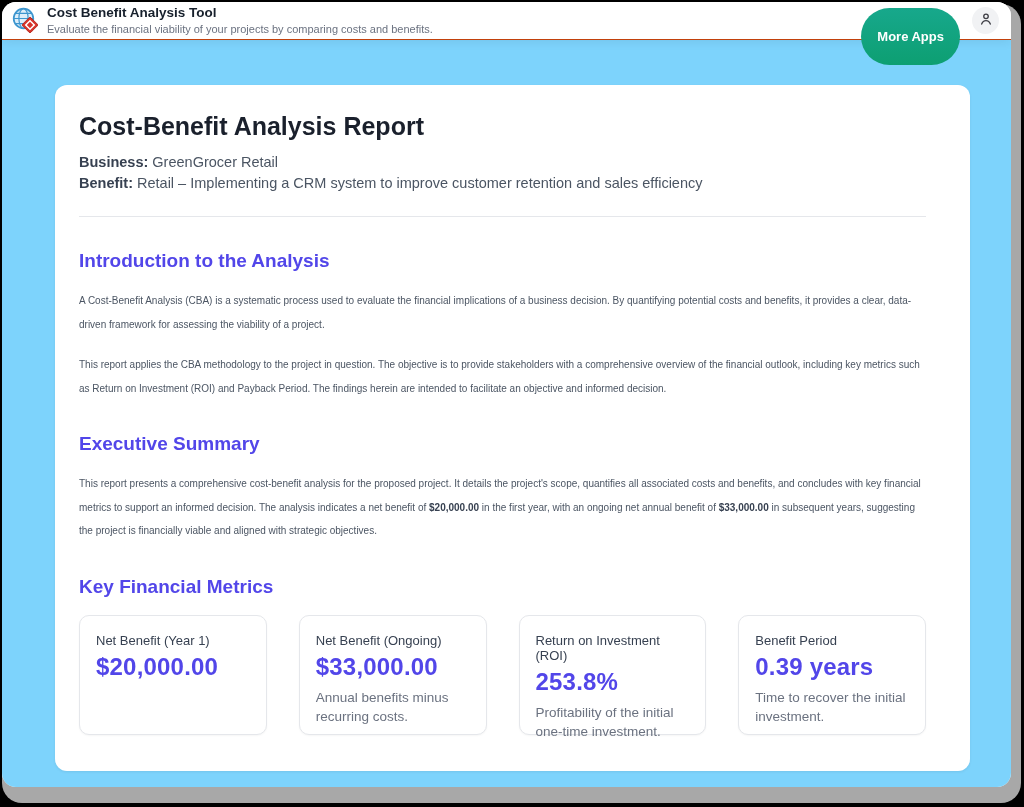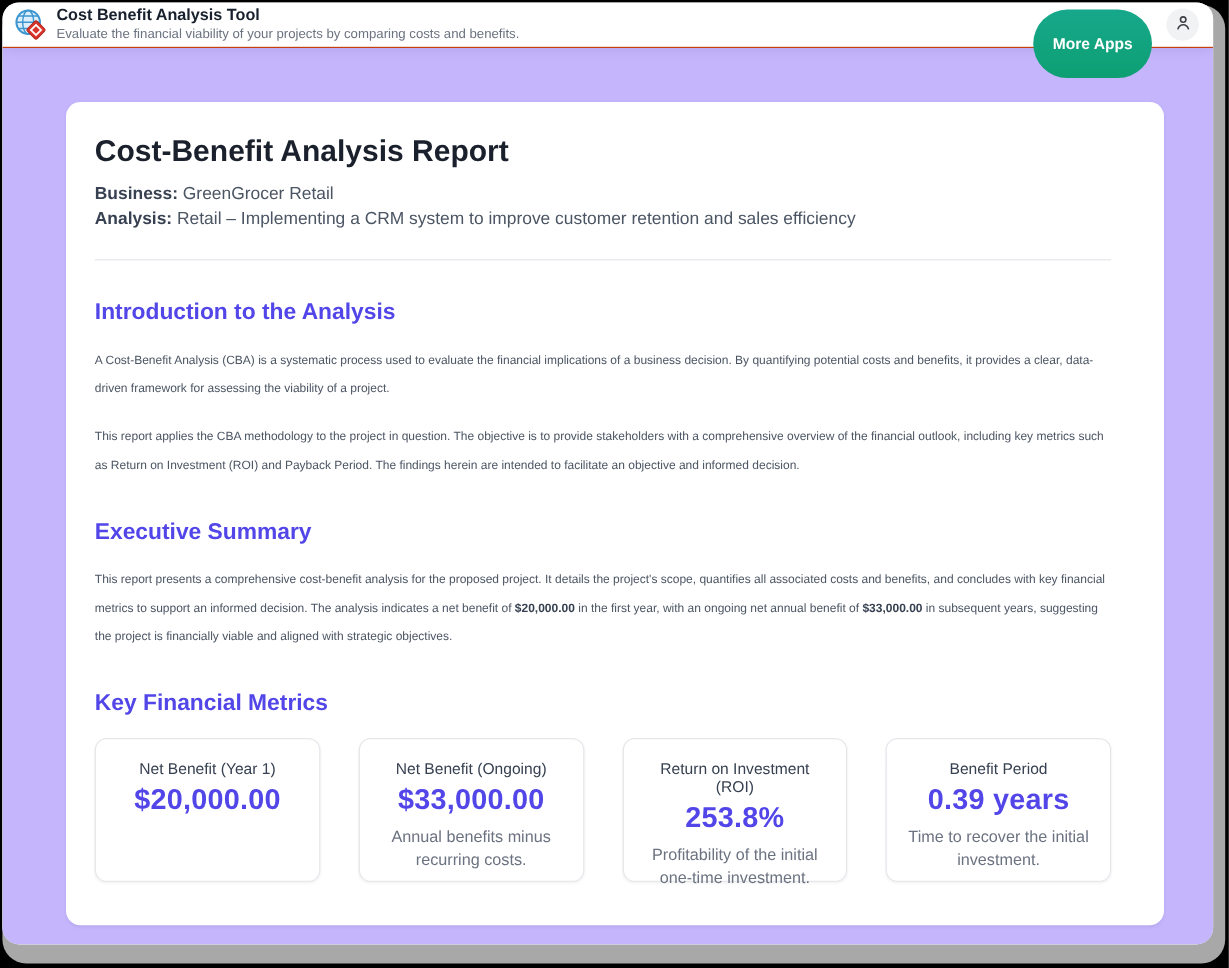--- a/index.html
+++ b/index.html
@@ -58,21 +58,21 @@
     border-radius: 50%;
     background: #f1f2f4;
     border: none;
     cursor: pointer;
     display: flex; align-items: center; justify-content: center;
     padding: 0;
   }
   .avatar-btn svg { width: 16px; height: 16px; }
   
   .page {
-    background: #c4b5fd;
+    background: #7dd3fc;
     height: calc(100% - 38px);
     padding-top: 45px;
     overflow: hidden;
   }
   .report-card {
     width: 915px;
     margin-left: 53px;
     background: #ffffff;
     border-radius: 12px;
     box-shadow: 0 1px 3px rgba(0,0,0,0.07);
@@ -104,21 +104,20 @@
     color: #4b5563;
     margin-bottom: 17px;
   }
   .body-text strong { color: #374151; font-weight: 700; }
   
   .metrics-grid {
     display: grid;
     grid-template-columns: repeat(4, 1fr);
     gap: 32px;
     margin-top: 16px;
-    text-align: center;
   }
   .metric-card {
     background: #ffffff;
     border: 1px solid #e5e7eb;
     border-radius: 10px;
     box-shadow: 0 1px 2px rgba(0,0,0,0.04);
     padding: 17px 16px;
     height: 120px;
   }
   .metric-label { font-size: 13px; color: #374151; }
@@ -170,21 +169,21 @@
   <div class="page">
     <main class="report-card">
 
       <h1 class="report-title">Cost-Benefit Analysis Report</h1>
 
       <div class="meta-line">
         <span class="meta-label">Business:</span>
         <span>GreenGrocer Retail</span>
       </div>
       <div class="meta-line">
-        <span class="meta-label">Analysis:</span>
+        <span class="meta-label">Benefit:</span>
         <span>Retail – Implementing a CRM system to improve customer retention and sales efficiency</span>
       </div>
 
       <hr class="divider">
 
       <section>
         <h2 class="section-heading">Introduction to the Analysis</h2>
         <p class="body-text">A Cost-Benefit Analysis (CBA) is a systematic process used to evaluate the financial implications of a business decision. By quantifying potential costs and benefits, it provides a clear, data-driven framework for assessing the viability of a project.</p>
         <p class="body-text">This report applies the CBA methodology to the project in question. The objective is to provide stakeholders with a comprehensive overview of the financial outlook, including key metrics such as Return on Investment (ROI) and Payback Period. The findings herein are intended to facilitate an objective and informed decision.</p>
       </section>

